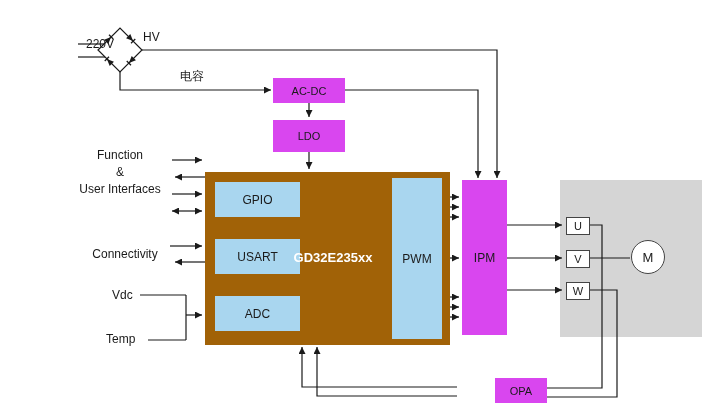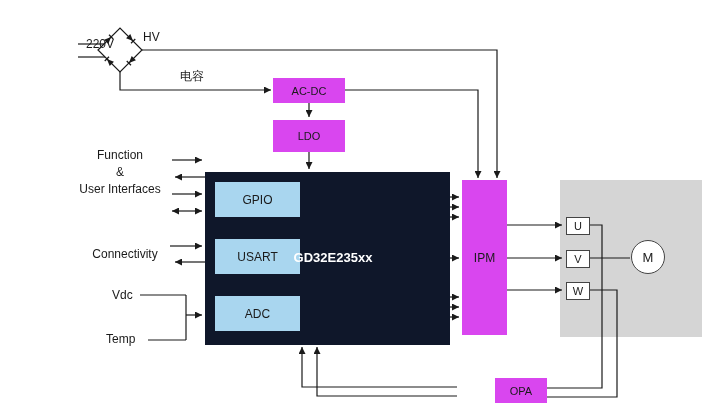--- a/index.html
+++ b/index.html
@@ -10,21 +10,21 @@
   .abs { position:absolute; }
   .block {
     position:absolute; display:flex; align-items:center; justify-content:center;
     font-size:11px; box-sizing:border-box;
   }
   .gray  { background:#d946ef; }
   .panel { background:#d5d5d5; }
   .subblue { background:#a9d6ef; font-size:12px; }
   .lbl { position:absolute; font-size:12px; white-space:nowrap; }
   .center { text-align:center; }
-  #mcu { background:#0f172a; }
+  #mcu { background:#a16207; }
   #mcu-name { position:absolute; color:#ffffff; font-weight:bold; font-size:13px; text-align:center; }
   #motor-circle {
     position:absolute; width:32px; height:32px; border-radius:50%;
     border:1.5px solid #444; background:#fff; display:flex; align-items:center;
     justify-content:center; font-size:13px;
   }
   .phasebox {
     position:absolute; width:22px; height:16px; background:#fff; border:1px solid #444;
     display:flex; align-items:center; justify-content:center; font-size:11px;
   }
@@ -124,20 +124,21 @@
   <div class="lbl" style="left:106px; top:332px;">Temp</div>
 
   <div class="block gray" style="left:273px; top:78px; width:72px; height:25px;">AC-DC</div>
   <div class="block gray" style="left:273px; top:120px; width:72px; height:32px;">LDO</div>
 
   <div class="block" id="mcu" style="left:205px; top:172px; width:245px; height:173px;">
     <div class="block subblue" style="left:10px; top:10px; width:85px; height:35px;">GPIO</div>
     <div class="block subblue" style="left:10px; top:67px; width:85px; height:35px;">USART</div>
     <div class="block subblue" style="left:10px; top:124px; width:85px; height:35px;">ADC</div>
     <div id="mcu-name" style="left:83px; top:78px; width:90px;">GD32E235xx</div>
+    <div class="block subblue" style="left:187px; top:6px; width:50px; height:161px;">PWM</div>
   </div>
 
   <div class="block gray" style="left:462px; top:180px; width:45px; height:155px; font-size:12px;">IPM</div>
 
   <div class="block gray" style="left:457px; top:378px; width:52px; height:25px;margin-left:38px;">OPA</div>
 
   <div class="phasebox" style="left:566px; top:217px;">U</div>
   <div class="phasebox" style="left:566px; top:250px;">V</div>
   <div class="phasebox" style="left:566px; top:282px;">W</div>
 

